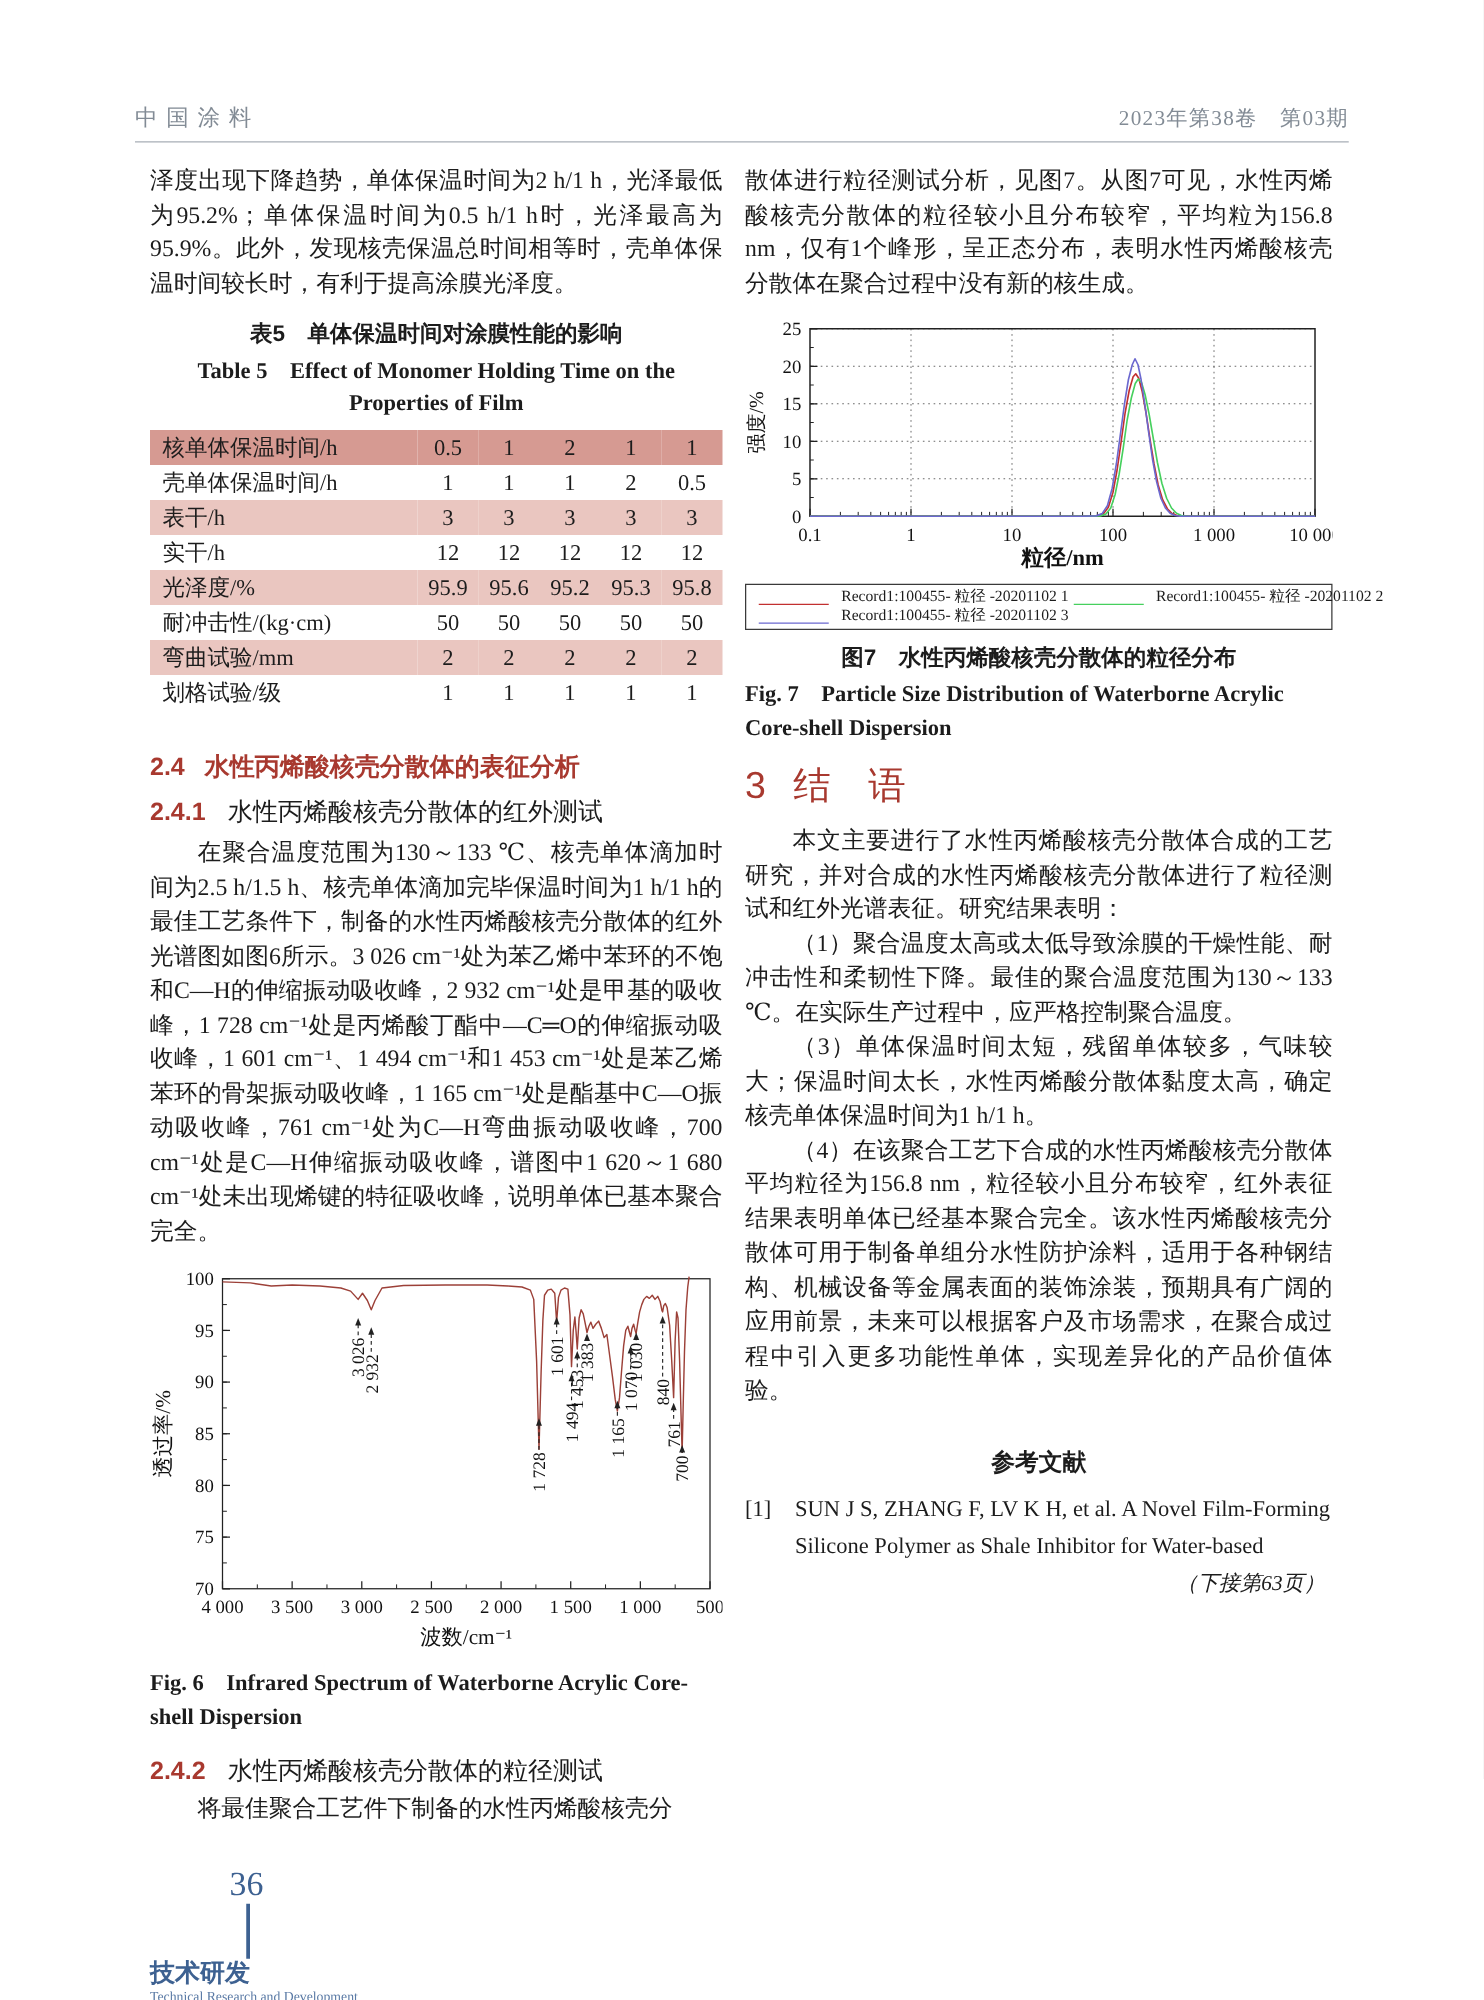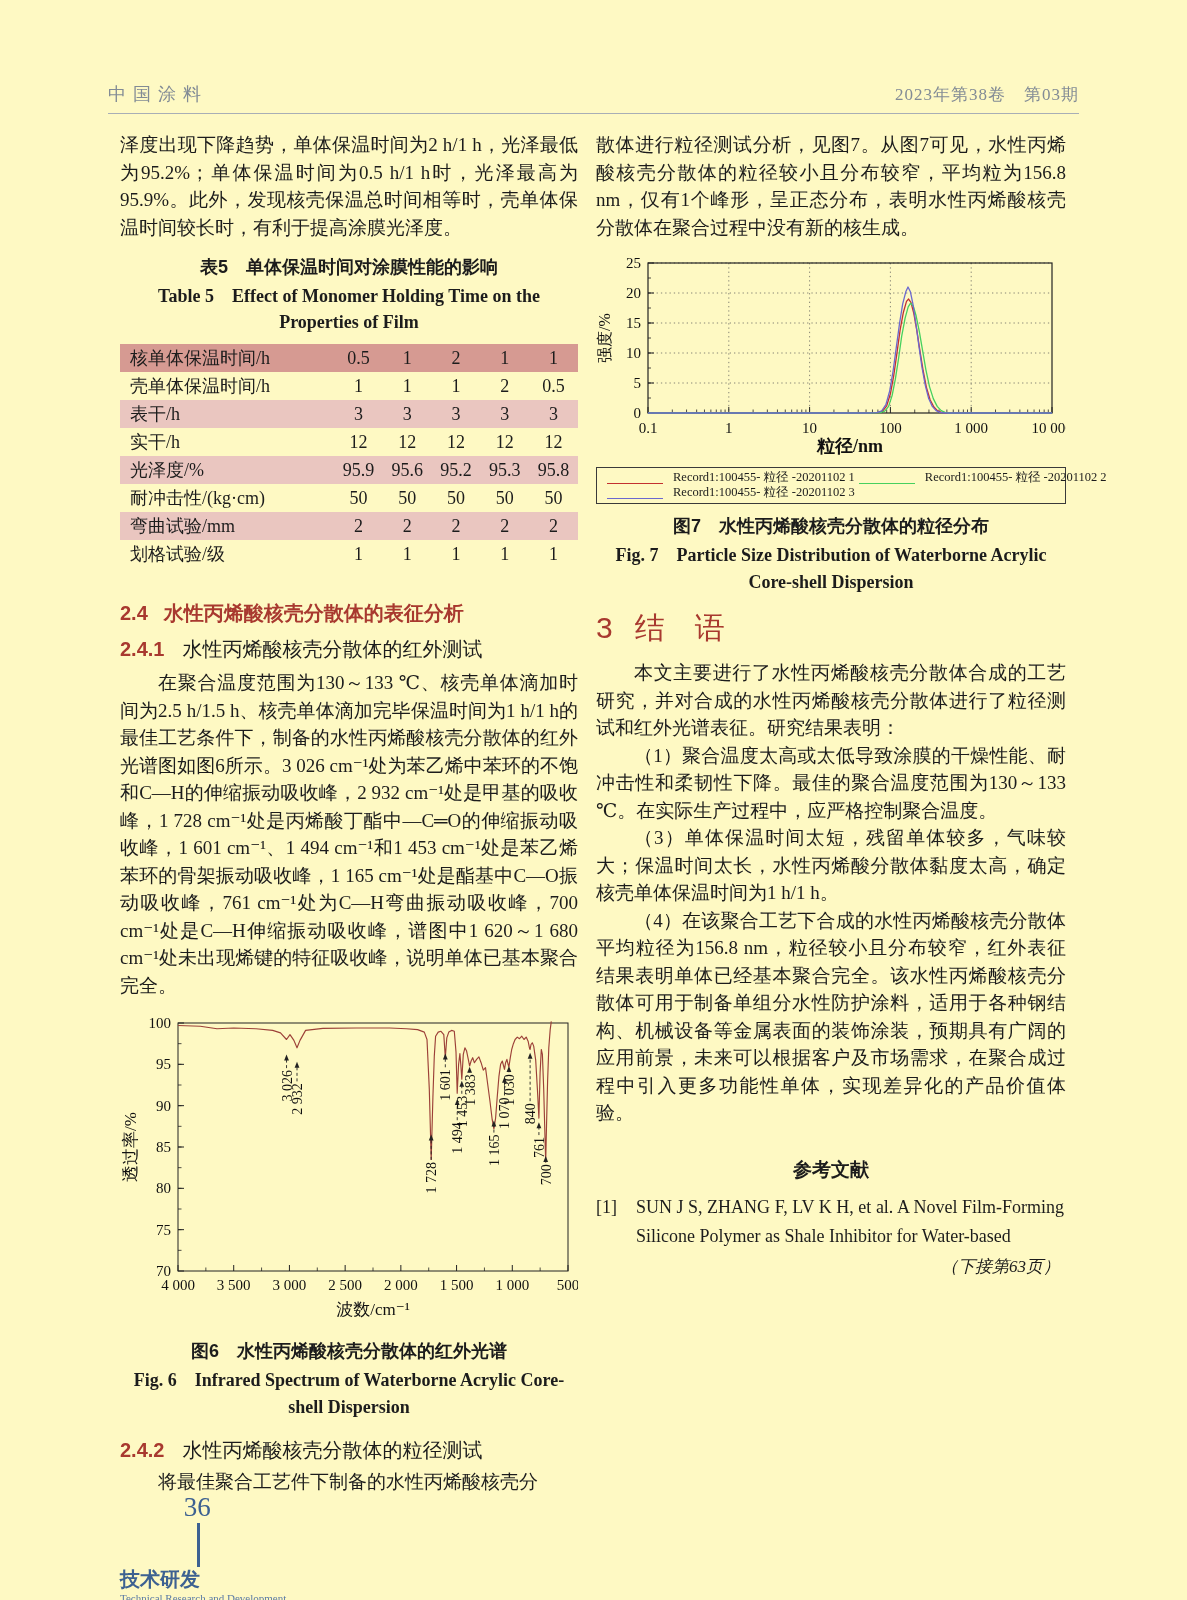--- a/index.html
+++ b/index.html
@@ -1,16 +1,16 @@
 <!DOCTYPE html>
 <html><head>
 <meta charset="utf-8">
 <style>
   html,body{margin:0;padding:0;background:#e9e9e9;}
-  .page{position:relative;width:1187px;height:1600px;background:#fef9c3;margin:0 auto;overflow:hidden;
+  .page{position:relative;width:1187px;height:1600px;background:#ffffff;margin:0 auto;overflow:hidden;
         font-family:"Liberation Serif","DejaVu Serif",serif;color:#1c1c1c;}
   
   .hdr{position:absolute;left:108px;right:108px;top:82px;display:flex;justify-content:space-between;
        align-items:flex-end;border-bottom:1.5px solid #a8aeb6;padding-bottom:7px;color:#828b95;}
   .hdr-left{font-size:18px;letter-spacing:7px;}
   .hdr-right{font-size:17px;letter-spacing:1px;}
   
   .col{position:absolute;top:131px;}
   .col-l{left:120px;width:458px;}
   .col-r{left:596px;width:470px;}
@@ -32,21 +32,21 @@
   .h3{font-size:20px;margin-top:9px;}
   .h3 .num{font-family:"Liberation Sans","DejaVu Sans",sans-serif;font-weight:bold;color:#a8392f;margin-right:18px;}
   .h-sec{font-family:"Liberation Sans","DejaVu Sans",sans-serif;font-weight:normal;font-size:30px;
          color:#a8392f;margin-top:12px;margin-bottom:10px;}
   .h-sec .sp{margin-right:22px;}
   
   .fig{margin-top:10px;}
   .fig svg{display:block;}
   .cap-zh{font-family:"Liberation Sans","DejaVu Sans",sans-serif;font-weight:bold;font-size:18px;
           text-align:center;margin-top:10px;}
-  .cap-en{font-weight:bold;font-size:18px;text-align:center;line-height:27px;margin-top:4px;}
+  .cap-en{font-weight:bold;font-size:18px;line-height:27px;margin-top:4px;}
   
   .legend{border:1.5px solid #3a3a3a;margin-top:12px;padding:2px 6px 4px 6px;display:grid;
           grid-template-columns:1fr 1fr;row-gap:1px;}
   .lg-item{display:flex;align-items:flex-end;font-size:12.5px;line-height:14px;white-space:nowrap;}
   .lg-line{display:inline-block;width:56px;height:0;border-top:1.6px solid #000;margin:0 10px 0 4px;flex:none;}
   
   .refs-title{font-family:"Liberation Sans","DejaVu Sans",sans-serif;font-weight:bold;font-size:19px;
               text-align:center;margin-top:30px;}
   .ref{display:flex;font-size:18px;line-height:29px;margin-top:10px;}
   .ref-num{width:40px;flex:none;}
@@ -243,21 +243,20 @@
           <line x1="410.1142857142857" y1="92.1866666666667" x2="410.1142857142857" y2="47.759999999999934" stroke="#222" stroke-width="0.9" stroke-dasharray="3 2.5"></line>
           <polygon points="410.1142857142857,43.759999999999934 407.7142857142857,49.759999999999934 412.5142857142857,49.759999999999934" fill="#222"></polygon>
           <text x="415.1142857142857" y="94.1866666666667" transform="rotate(-90 415.1142857142857 94.1866666666667)" text-anchor="end" font-size="14" font-family="Liberation Serif, DejaVu Serif, serif" fill="#111">840</text>
           <line x1="418.91714285714284" y1="126.07999999999996" x2="418.91714285714284" y2="117.20000000000002" stroke="#222" stroke-width="0.9" stroke-dasharray="3 2.5"></line>
           <polygon points="418.91714285714284,113.20000000000002 416.51714285714286,119.20000000000002 421.3171428571428,119.20000000000002" fill="#222"></polygon>
           <text x="423.91714285714284" y="128.07999999999996" transform="rotate(-90 423.91714285714284 128.07999999999996)" text-anchor="end" font-size="14" font-family="Liberation Serif, DejaVu Serif, serif" fill="#111">761</text>
           <line x1="425.7142857142857" y1="153.35999999999996" x2="425.7142857142857" y2="151.09333333333328" stroke="#222" stroke-width="0.9" stroke-dasharray="3 2.5"></line>
           <polygon points="425.7142857142857,147.09333333333328 423.31428571428575,153.09333333333328 428.1142857142857,153.09333333333328" fill="#222"></polygon>
           <text x="430.7142857142857" y="155.35999999999996" transform="rotate(-90 430.7142857142857 155.35999999999996)" text-anchor="end" font-size="14" font-family="Liberation Serif, DejaVu Serif, serif" fill="#111">700</text>
         </svg>
-      <div class="cap-zh">图6　水性丙烯酸核壳分散体的红外光谱</div>
       <div class="cap-en">
         <span>Fig. 6　Infrared Spectrum of Waterborne Acrylic Core-</span><br>
         <span>shell Dispersion</span>
       </div>
     </div>
 
     <div class="h3" style="margin-top:16px;">
       <span class="num">2.4.2</span><span>水性丙烯酸核壳分散体的粒径测试</span>
     </div>
     <p class="para ind" style="margin-top:4px;">将最佳聚合工艺件下制备的水性丙烯酸核壳分</p>

